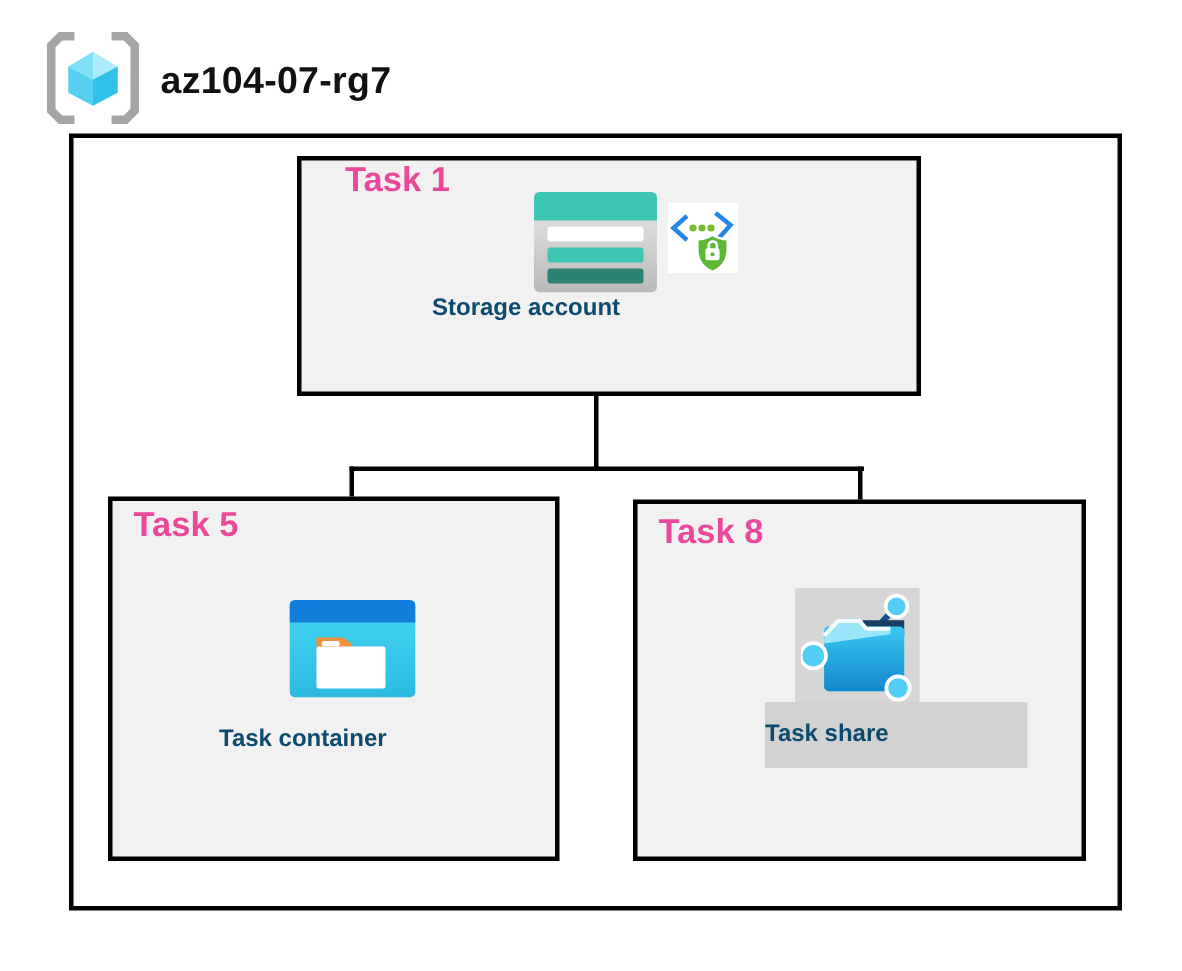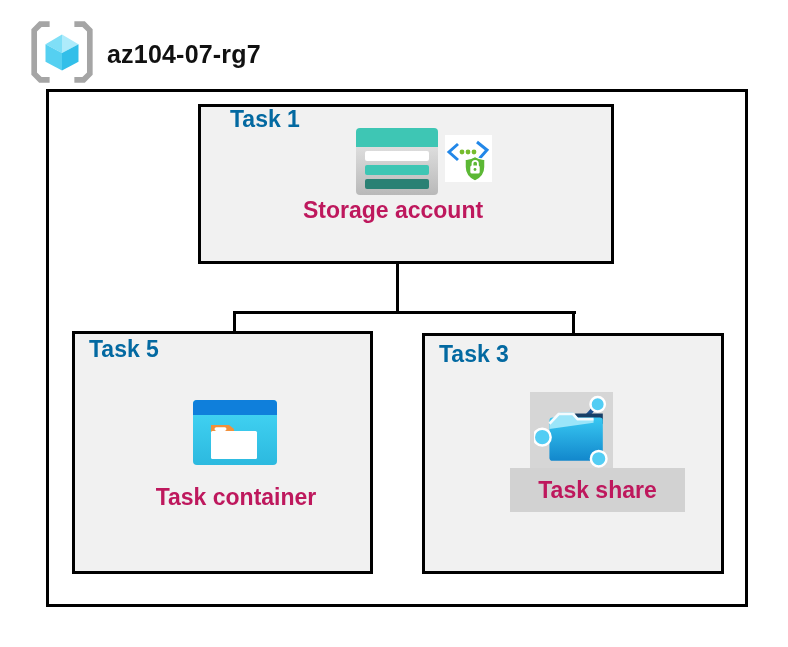--- a/index.html
+++ b/index.html
@@ -10,25 +10,25 @@
   .abs{position:absolute;}
   
   #rg-label{left:107px;top:40px;font-size:25px;font-weight:700;color:#111;letter-spacing:.2px;}
   
   #outer-box{left:46px;top:89px;width:702px;height:518px;border:3px solid #000;background:#fff;box-sizing:border-box;}
   
   .task-box{border:3px solid #000;background:#f1f1f1;box-sizing:border-box;}
   #task1-box{left:198px;top:104px;width:416px;height:160px;}
   #task2-box{left:72px;top:331px;width:301px;height:243px;}
   #task3-box{left:422px;top:333px;width:302px;height:241px;}
-  .task-label{font-size:23px;font-weight:700;color:#0369a1;}
+  .task-label{font-size:23px;font-weight:700;color:#ec4899;}
   #task1-label{left:230px;top:106px;}
   #task2-label{left:89px;top:336px;}
   #task3-label{left:439px;top:341px;}
-  .node-caption{font-size:23px;font-weight:700;color:#be185d;text-align:center;}
+  .node-caption{font-size:16px;font-weight:700;color:#0c4a6e;}
   #storage-caption{left:288px;top:197px;width:210px;}
   #blob-caption{left:146px;top:484px;width:180px;}
   
   #fileshare-icon-bg{left:530px;top:392px;width:83px;height:77px;background:#d6d6d6;}
   #fileshare-label-bg{left:510px;top:468px;width:175px;height:44px;background:#d2d2d2;}
   #fileshare-caption{left:510px;top:468px;width:175px;height:44px;line-height:44px;}
   
   .line{background:#000;}
   #conn-v-top{left:396px;top:233px;width:3px;height:81px;}
   #conn-h{left:233px;top:311px;width:343px;height:3px;}
@@ -115,21 +115,21 @@
       <path d="M18,25 L36,25 L41,29 L41,33 L18,33 Z" fill="#F2903B"></path>
       <rect x="21.5" y="27.3" width="12" height="3.6" rx="1.8" fill="#ffffff"></rect>
       <rect x="18" y="31" width="46" height="28" rx="1.5" fill="#ffffff"></rect>
     </svg>
 
     <div id="blob-caption" class="abs node-caption">Task container</div>
   </div>
 
   <div>
     <div id="task3-box" class="abs task-box"></div>
-    <div id="task3-label" class="abs task-label">Task 3</div>
+    <div id="task3-label" class="abs task-label">Task 8</div>
 
     <div id="fileshare-icon-bg" class="abs"></div>
     <div id="fileshare-label-bg" class="abs"></div>
 
     <svg id="fileshare-icon" class="abs" width="76" height="74" viewBox="0 0 74 72">
       <defs>
         <linearGradient id="folderGrad" x1="0" y1="0" x2="0" y2="1">
           <stop offset="0" stop-color="#38C8F2"></stop>
             <stop offset="1" stop-color="#1287CC"></stop>
         </linearGradient>

